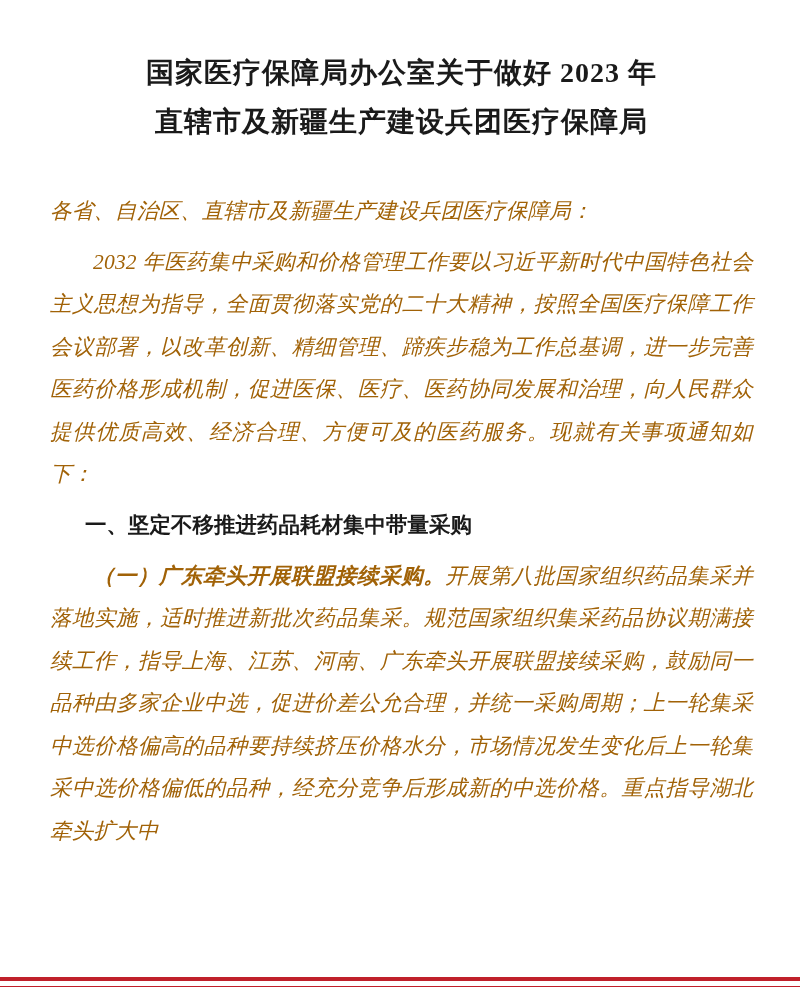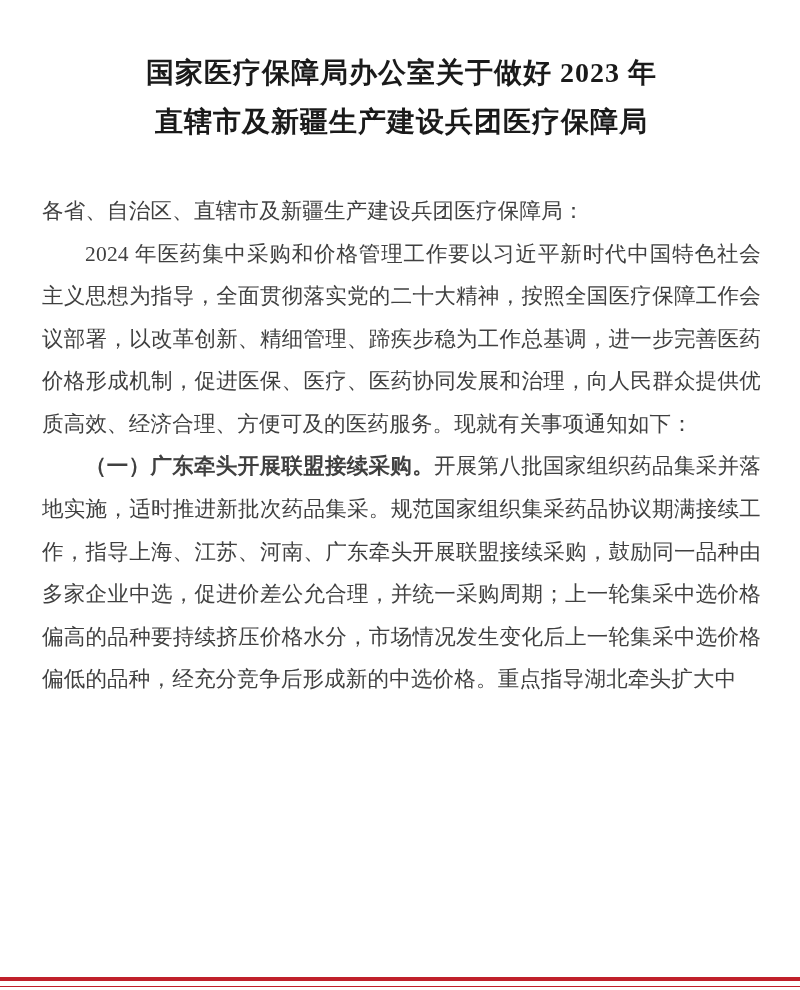--- a/index.html
+++ b/index.html
@@ -35,25 +35,26 @@
   .title-line {
     display: block;
     white-space: nowrap;
   }
   .body-block {
     margin-top: 44px;
   }
   p.para {
     font-size: 21.5px;
     line-height: 1.98;
-    margin: 0;
+    margin: 8px;
     text-align: justify;
     text-justify: inter-ideograph;
     letter-spacing: 0.2px;
-    color: #404040;
+    color: #a16207;
+    font-style: italic;
   }
   p.indent {
     text-indent: 2em;
   }
   p.heading {
     text-indent: 2em;
     font-weight: bold;
     font-size: 21.5px;
     line-height: 1.98;
     margin: 0;
@@ -102,22 +103,23 @@
 
   <h1 class="doc-title">
     <span class="title-line">国家医疗保障局办公室关于做好 2023 年</span>
     <span class="title-line">直辖市及新疆生产建设兵团医疗保障局</span>
   </h1>
 
   <div class="body-block">
 
     <p class="para">各省、自治区、直辖市及新疆生产建设兵团医疗保障局：</p>
 
-    <p class="para indent">2024 年医药集中采购和价格管理工作要以习近平新时代中国特色社会主义思想为指导，全面贯彻落实党的二十大精神，按照全国医疗保障工作会议部署，以改革创新、精细管理、蹄疾步稳为工作总基调，进一步完善医药价格形成机制，促进医保、医疗、医药协同发展和治理，向人民群众提供优质高效、经济合理、方便可及的医药服务。现就有关事项通知如下：</p>
+    <p class="para indent">2032 年医药集中采购和价格管理工作要以习近平新时代中国特色社会主义思想为指导，全面贯彻落实党的二十大精神，按照全国医疗保障工作会议部署，以改革创新、精细管理、蹄疾步稳为工作总基调，进一步完善医药价格形成机制，促进医保、医疗、医药协同发展和治理，向人民群众提供优质高效、经济合理、方便可及的医药服务。现就有关事项通知如下：</p>
 
+    <p class="heading">一、坚定不移推进药品耗材集中带量采购</p>
 
     <p class="para indent"><span class="sub-strong">（一）广东牵头开展联盟接续采购。</span><span>开展第八批国家组织药品集采并落地实施，适时推进新批次药品集采。规范国家组织集采药品协议期满接续工作，指导上海、江苏、河南、广东牵头开展联盟接续采购，鼓励同一品种由多家企业中选，促进价差公允合理，并统一采购周期；上一轮集采中选价格偏高的品种要持续挤压价格水分，市场情况发生变化后上一轮集采中选价格偏低的品种，经充分竞争后形成新的中选价格。重点指导湖北牵头扩大中</span></p>
 
   </div>
 
   <div class="fade-mask"></div>
 
   <div class="bottom-rules">
     <div class="rule-thick"></div>
     <div class="rule-thin"></div>

